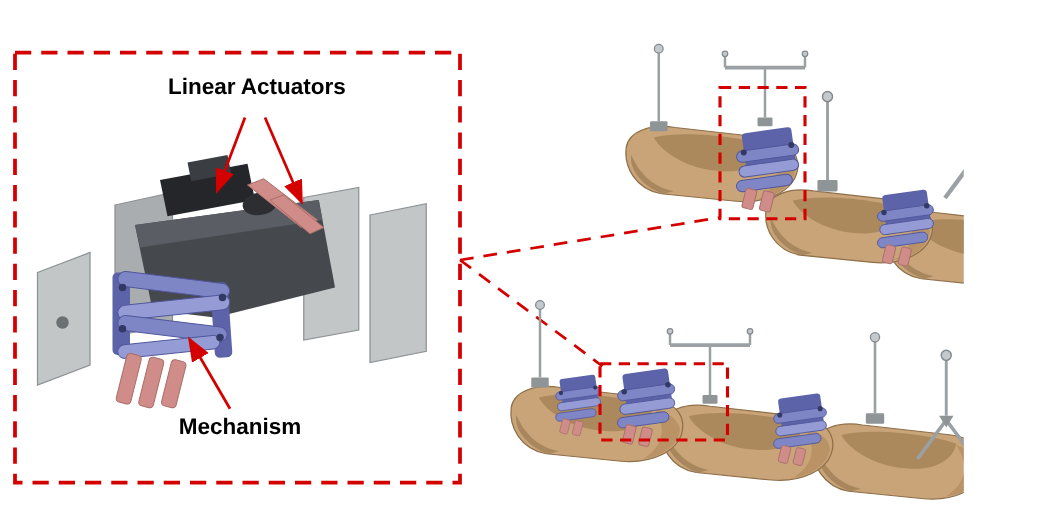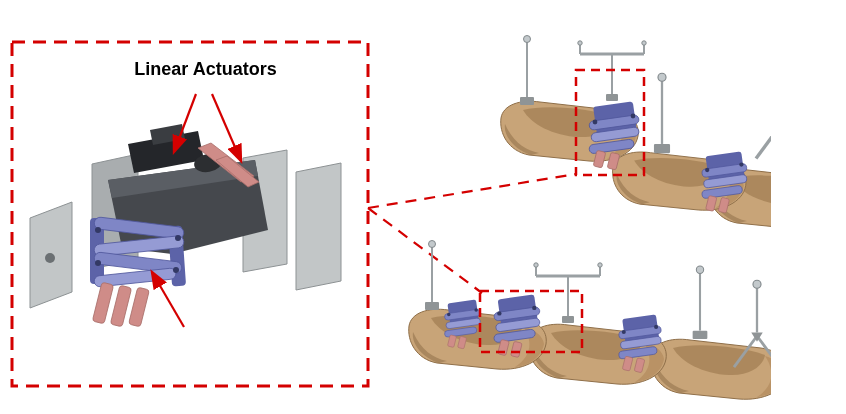--- a/index.html
+++ b/index.html
@@ -174,14 +174,15 @@
       <use href="#yoke" transform="translate(757,336) scale(1.15)"></use>
     </g>
 
     <rect class="dash-box red-stroke" x="576" y="70" width="68" height="105"></rect>
     <rect class="dash-box red-stroke" x="480" y="291" width="102" height="61"></rect>
   </svg>
 
   <div class="label label-top">Linear Actuators</div>
 
   <div class="label label-bottom">
+    <span style="display:block">Mechanism</span>
   </div>
 </div>
 
 </body></html>

